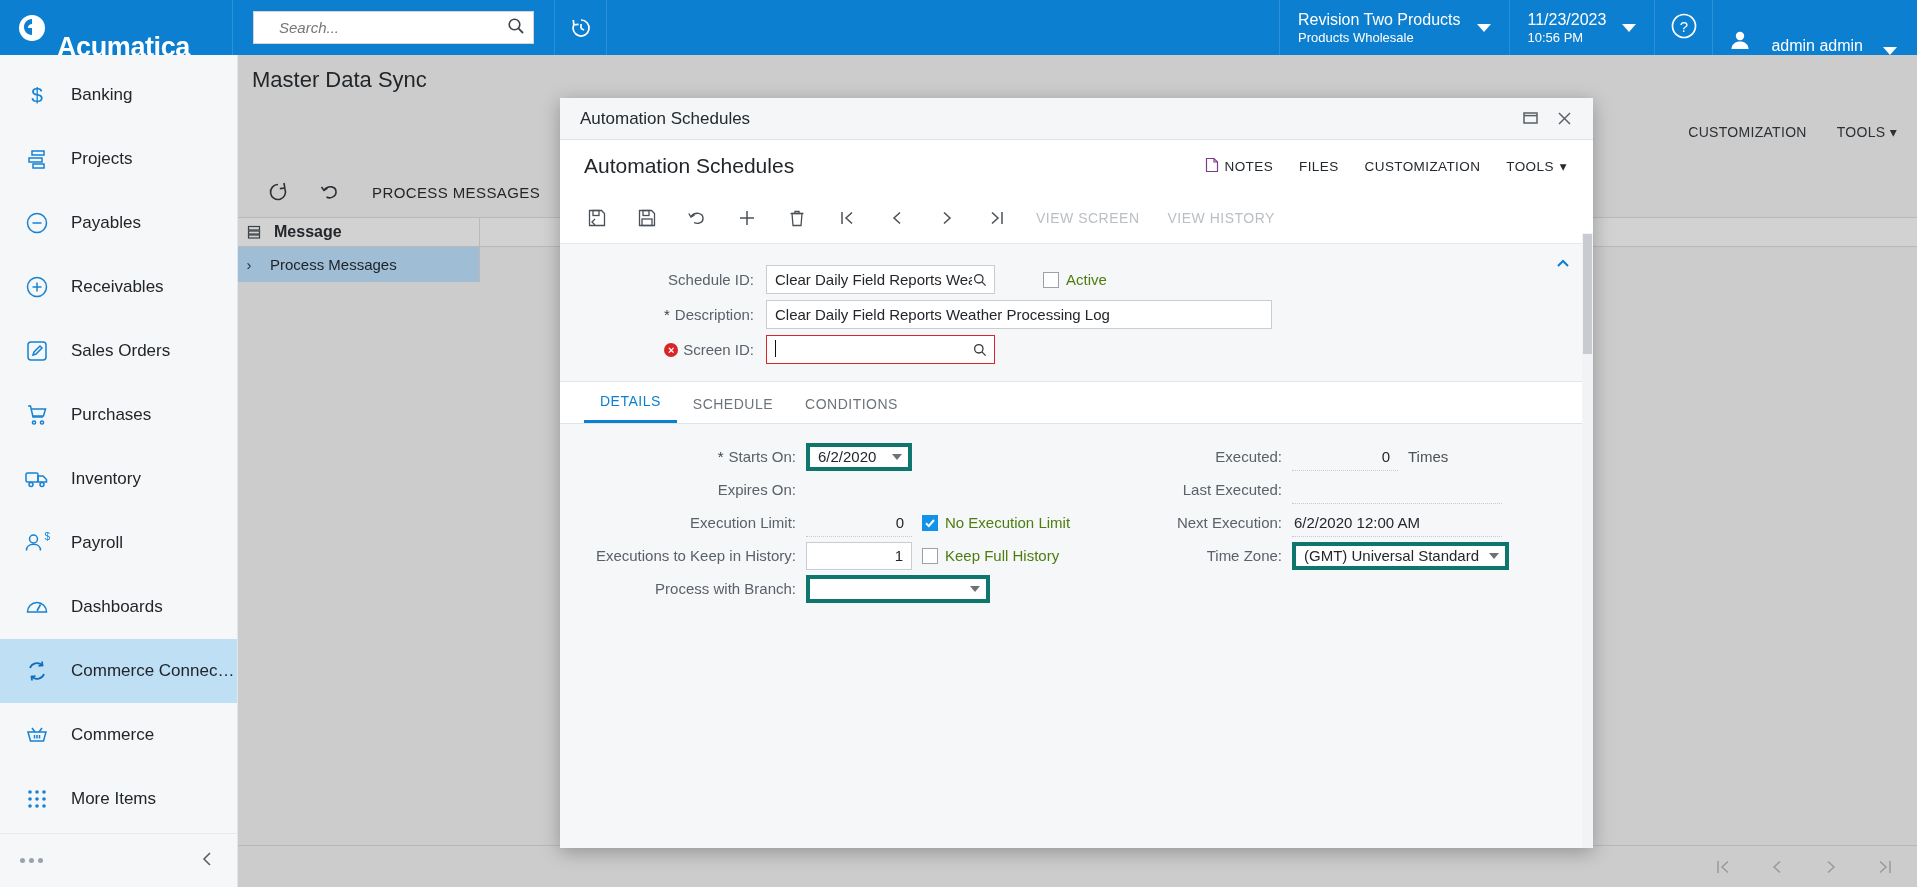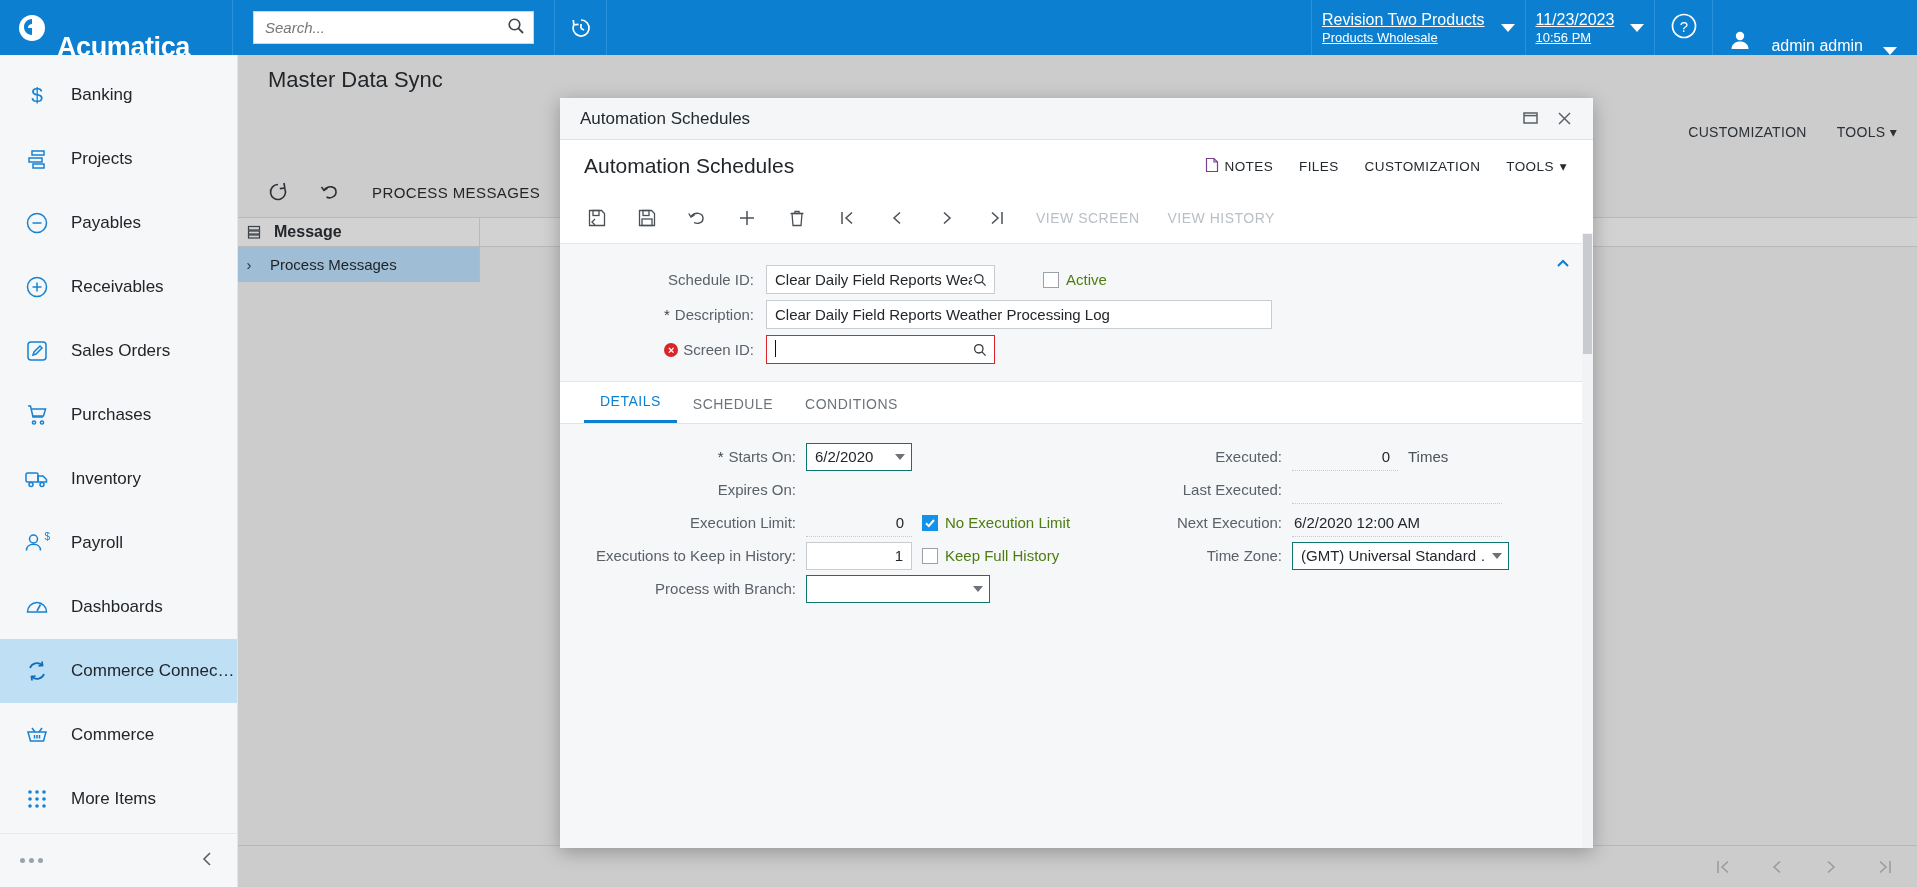--- a/index.html
+++ b/index.html
@@ -30,31 +30,31 @@
   .search-wrap {
     display: flex; align-items: center; padding: 0 20px;
     border-right: 1px solid #2a91d8;
   }
   .search-box {
     width: 281px; height: 33px; background: #fff; border: 1px solid #d4d4d4;
     display: flex; align-items: center; padding: 0 8px 0 11px;
   }
   .search-box input {
     flex: 1; border: none; outline: none; font-size: 15px;
-    font-family: "Liberation Sans", sans-serif; font-style: italic; color: #444;
+    font-family: "Liberation Sans", sans-serif; font-style: italic; color: #444; margin-left: 14px;
   }
   .search-box input::placeholder { color: #777; font-style: italic; }
   .icon-btn-top {
     width: 52px; display: flex; align-items: center; justify-content: center;
     border-right: 1px solid #2a91d8; cursor: pointer;
   }
   .topbar-spacer { flex: 1; }
   .top-sec {
-    display: flex; align-items: center; padding: 0 10px; gap: 16px;
-    border-left: 1px solid #2a91d8; color: #fff; cursor: pointer; text-decoration: underline;
+    display: flex; align-items: center; padding: 0 18px; gap: 16px;
+    border-left: 1px solid #2a91d8; color: #fff; cursor: pointer;
   }
   .top-sec .lines { display: flex; flex-direction: column; gap: 1px; }
   .top-sec .l1 { font-size: 16px; line-height: 19px; }
   .top-sec .l2 { font-size: 13px; line-height: 16px; }
   .chev { width: 0; height: 0; border-left: 7px solid transparent;
           border-right: 7px solid transparent; border-top: 8px solid #fff; }
   .help-sec { display: flex; align-items: center; justify-content: center;
               width: 58px; border-left: 1px solid #2a91d8; cursor: pointer; }
   .user-sec { display:flex; align-items:flex-end; gap: 20px; padding: 0 20px 0 16px;
               border-left: 1px solid #2a91d8; color:#fff; cursor:pointer; }
@@ -81,21 +81,21 @@
   }
   .dots3 { display:flex; gap:4px; }
   .dots3 i { width:5px; height:5px; border-radius:50%; background:#9aa3ab; display:block; }
 
   
   .page-bg {
     position: absolute; top: 55px; left: 238px; width: 1679px; height: 832px;
     background: #cccccc;
   }
   .page-title {
-    position: absolute; top: 12px; left: 30px;
+    position: absolute; top: 12px; left: 14px;
     font-size: 22px; color: #22262a;
   }
   .page-cust {
     position: absolute; top: 69px; right: 20px; display: flex; gap: 30px;
     font-size: 14px; color: #2c3136; letter-spacing: 0.3px;
   }
   .page-cust span { cursor: pointer; }
   .page-toolbar {
     position: absolute; top: 114px; left: 0; width: 100%; height: 46px;
     display: flex; align-items: center; gap: 0; padding-left: 14px;
@@ -217,21 +217,21 @@
   .numghost {
     width: 106px; height: 28px; border-bottom: 1px dotted #c5cad0;
     display:flex; align-items:center; justify-content:flex-end; padding-right: 8px;
     font-size: 15px; color:#23272b;
   }
   .ghost {
     min-width: 106px; height: 28px; border-bottom: 1px dotted #c5cad0;
     display:flex; align-items:center; padding-left: 2px; font-size: 15px; color:#23272b;
   }
   .ddown {
-    height: 28px; border: 1px solid #0f766e; background:#fff; display:flex;
+    height: 28px; border: 4px solid #0f766e; background:#fff; display:flex;
     align-items:center; padding: 0 6px 0 8px; font-size: 15px; color:#23272b; gap:6px;
   }
   .ddown .txt { flex: 1; white-space: nowrap; overflow: hidden; }
   .tri-down { width: 0; height: 0; border-left: 5px solid transparent;
               border-right: 5px solid transparent; border-top: 6px solid #6c7278; }
   .unit { font-size: 15px; color: #4c5258; }
 
   .modal-scrollbar {
     position: absolute; right: 0; top: 135px; width: 11px; bottom: 0;
     background: #f1f3f5;

